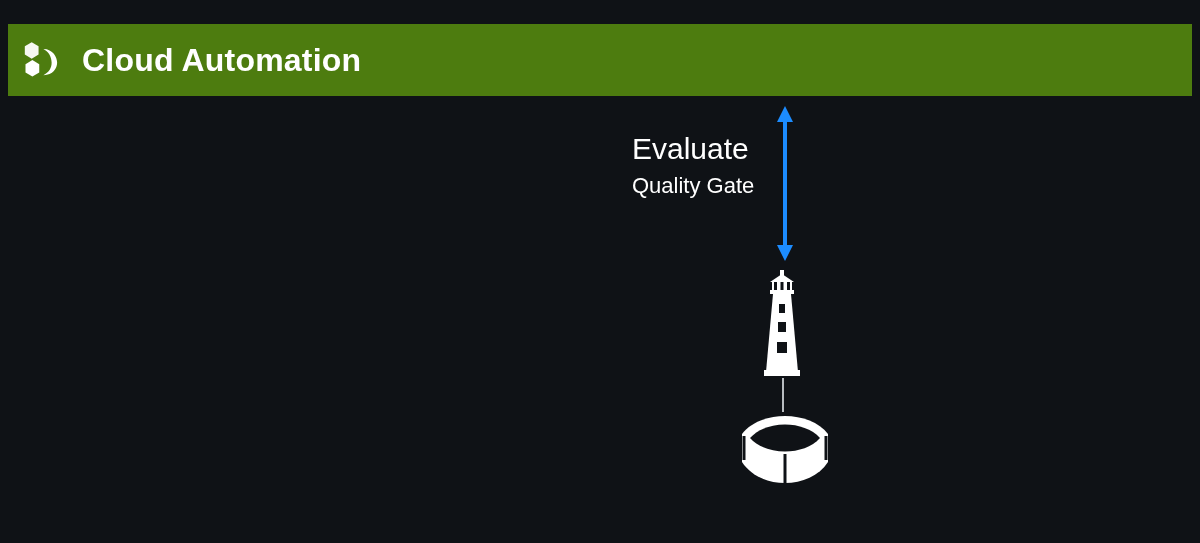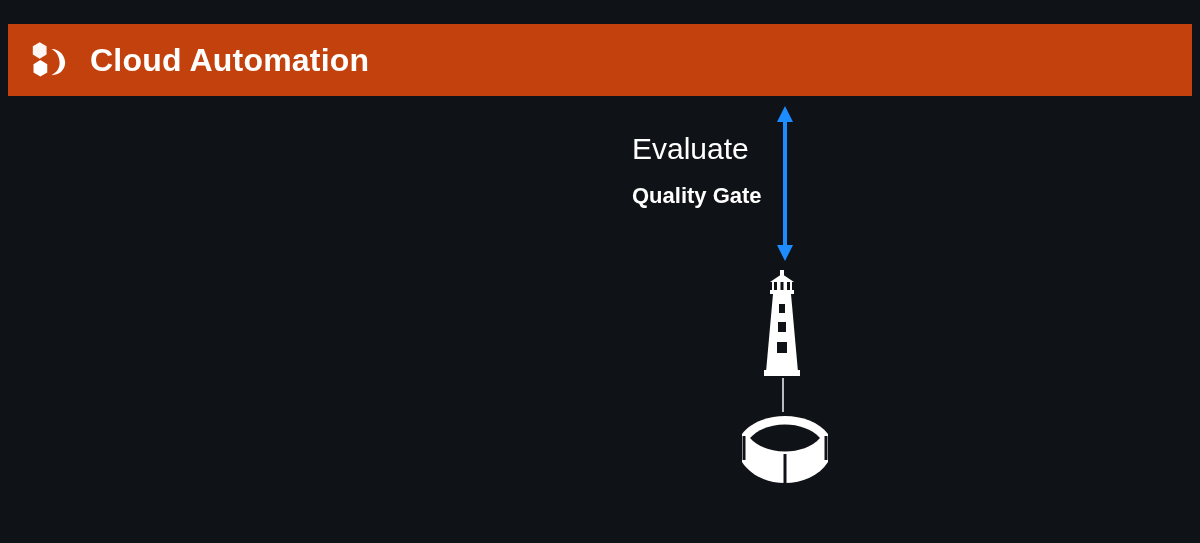--- a/index.html
+++ b/index.html
@@ -16,24 +16,24 @@
     position: relative;
     width: 1200px;
     height: 543px;
   }
   .header-bar {
     position: absolute;
     left: 8px;
     right: 8px;
     top: 24px;
     height: 72px;
-    background: #c2410c;
+    background: #4d7c0f;
     display: flex;
     align-items: center;
-    padding-left: 20px;
+    padding-left: 12px;
     box-sizing: border-box;
   }
   .logo {
     width: 44px;
     height: 44px;
     flex: 0 0 auto;
   }
   .header-title {
     font-size: 32px;
     font-weight: 700;
@@ -45,22 +45,22 @@
     left: 632px;
     top: 132px;
     line-height: 1.15;
   }
   .evaluate-label .line1 {
     font-size: 30px;
     font-weight: 400;
   }
   .evaluate-label .line2 {
     font-size: 22px;
-    font-weight: 700;
-    margin-top: 16px;
+    font-weight: 400;
+    margin-top: 6px;
   }
   .arrow {
     position: absolute;
     left: 777px;
     top: 106px;
     width: 16px;
     height: 155px;
   }
   .connector {
     position: absolute;

